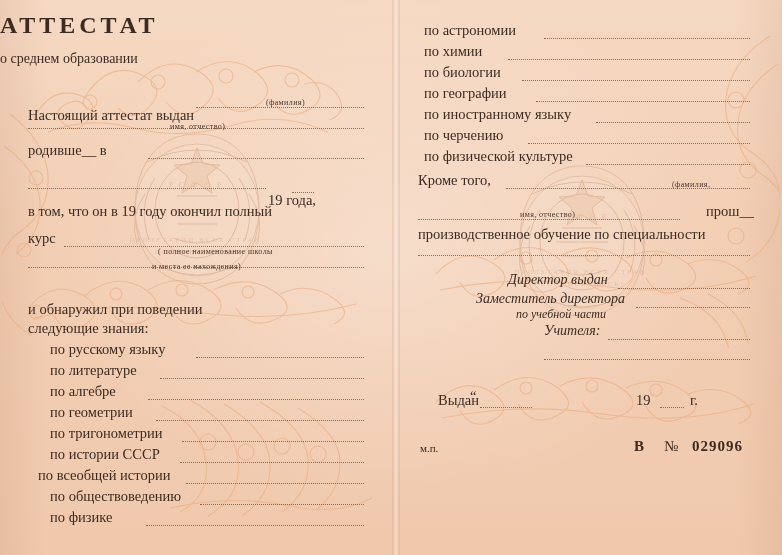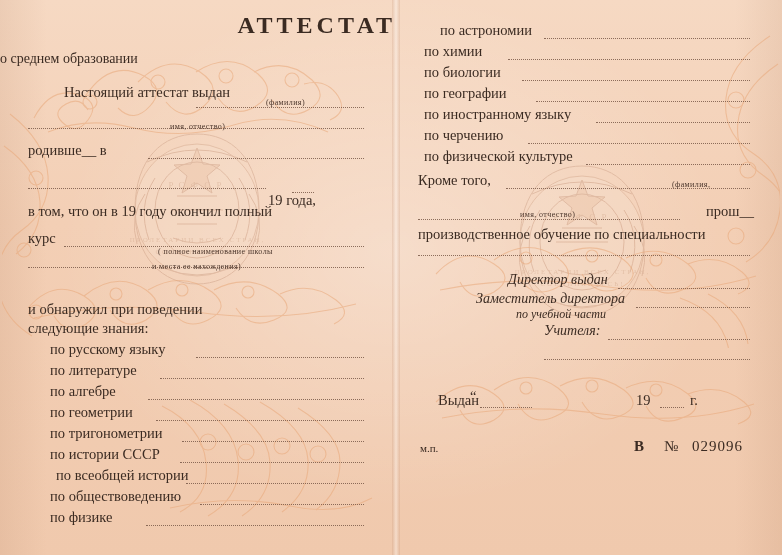--- a/index.html
+++ b/index.html
@@ -26,21 +26,21 @@
   .fold{
     position:absolute;top:0;left:392px;width:8px;height:555px;
     background:linear-gradient(90deg, rgba(170,110,75,.18), rgba(255,255,255,.35), rgba(170,110,75,.18));
     pointer-events:none;
   }
   .page{position:absolute;top:0;height:555px;}
   .page.left{left:0;width:396px;}
   .page.right{left:396px;width:386px;}
 
   .title{
-    text-align:right;font-size:24px;letter-spacing:4px;font-weight:bold;
+    text-align:left;font-size:24px;letter-spacing:4px;font-weight:bold;
     margin-top:12px;color:#3b2b22;
   }
   .subtitle{
     font-size:14px;margin-top:12px;color:#3b2b22;
   }
 
   .lines{position:absolute;left:0;top:0;width:100%;height:100%;}
   .ln{
     position:absolute;font-size:14.5px;white-space:nowrap;color:#3b2b22;
   }
@@ -213,21 +213,21 @@
     </svg>
   </div>
 
   <div class="page left">
 
     <div class="title">АТТЕСТАТ</div>
     <div class="subtitle">о среднем образовании</div>
 
     <div class="lines">
 
-      <div class="ln" style="left:28px;top:84px;margin-left:36px;">Настоящий аттестат выдан</div>
+      <div class="ln" style="left:28px;top:107px;">Настоящий аттестат выдан</div>
       <div class="dots" style="left:196px;top:106px;width:168px;"></div>
       <div class="tiny" style="left:266px;top:98px;">(фамилия)</div>
       <div class="dots" style="left:28px;top:127px;width:336px;"></div>
       <div class="tiny" style="left:170px;top:122px;">имя,  отчество)</div>
 
       <div class="ln" style="left:28px;top:142px;text-align:right;">родивше__  в</div>
       <div class="dots" style="left:148px;top:157px;width:216px;"></div>
       <div class="dots" style="left:28px;top:187px;width:238px;"></div>
 
       <div class="ln" style="left:268px;top:192px;">19     года,</div>
@@ -255,35 +255,35 @@
 
       <div class="ln" style="left:50px;top:404px;">по геометрии</div>
       <div class="dots" style="left:156px;top:419px;width:208px;"></div>
 
       <div class="ln" style="left:50px;top:425px;">по тригонометрии</div>
       <div class="dots" style="left:182px;top:440px;width:182px;"></div>
 
       <div class="ln" style="left:50px;top:446px;">по истории СССР</div>
       <div class="dots" style="left:180px;top:461px;width:184px;"></div>
 
-      <div class="ln" style="left:56px;top:467px;text-align:center;">по всеобщей истории</div>
+      <div class="ln" style="left:38px;top:467px;text-align:center;">по всеобщей истории</div>
       <div class="dots" style="left:186px;top:482px;width:178px;"></div>
 
       <div class="ln" style="left:50px;top:488px;">по обществоведению</div>
       <div class="dots" style="left:200px;top:503px;width:164px;"></div>
 
       <div class="ln" style="left:50px;top:509px;">по физике</div>
       <div class="dots" style="left:146px;top:524px;width:218px;"></div>
     </div>
   </div>
 
   <div class="page right">
     <div class="lines">
 
-      <div class="ln" style="left:28px;top:22px;margin-left:16px;">по астрономии</div>
+      <div class="ln" style="left:28px;top:22px;">по астрономии</div>
       <div class="dots" style="left:148px;top:37px;width:206px;"></div>
 
       <div class="ln" style="left:28px;top:43px;">по химии</div>
       <div class="dots" style="left:112px;top:58px;width:242px;"></div>
 
       <div class="ln" style="left:28px;top:64px;">по биологии</div>
       <div class="dots" style="left:126px;top:79px;width:228px;"></div>
 
       <div class="ln" style="left:28px;top:85px;">по географии</div>
       <div class="dots" style="left:140px;top:100px;width:214px;"></div>
@@ -322,17 +322,17 @@
       <div class="ln" style="left:22px;top:392px;margin-left:20px;">Выдан</div>
       <div class="ln" style="left:74px;top:388px;">“</div>
       <div class="dots" style="left:84px;top:406px;width:52px;"></div>
       <div class="ln" style="left:240px;top:392px;">19</div>
       <div class="dots" style="left:264px;top:406px;width:24px;"></div>
       <div class="ln" style="left:294px;top:392px;">г.</div>
 
       <div class="mp" style="left:24px;top:442px;">м.п.</div>
       <div class="serial" style="left:238px;top:438px;font-weight:bold;">В</div>
       <div class="serial" style="left:268px;top:438px;">№</div>
-      <div class="serial" style="left:296px;top:438px;">029096</div>
+      <div class="serial" style="left:296px;top:438px;font-weight:bold;">029096</div>
     </div>
   </div>
 
 </div>
 
 </body></html>

